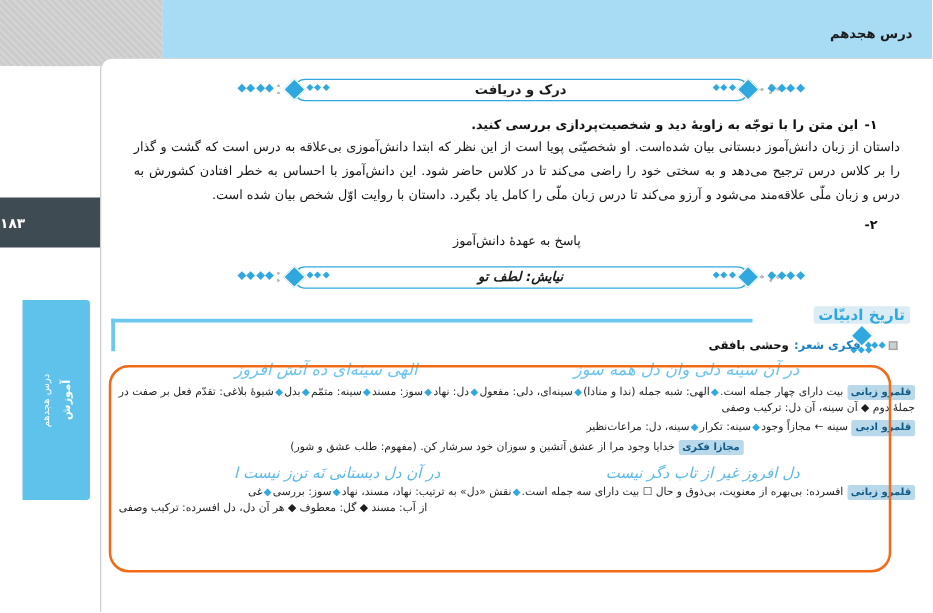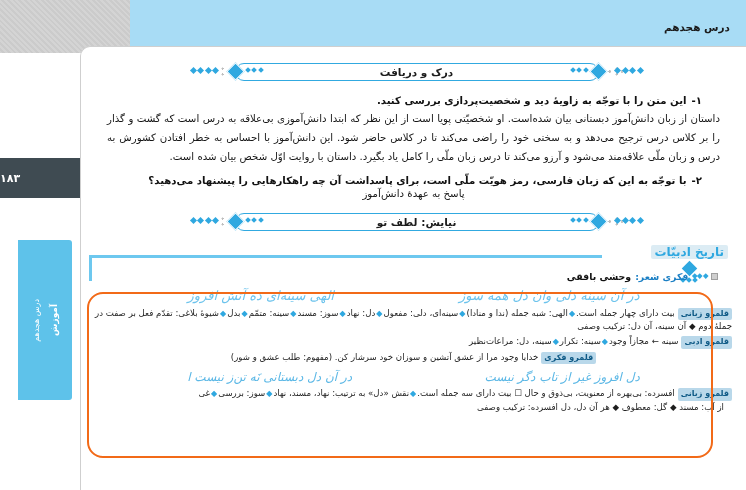--- a/index.html
+++ b/index.html
@@ -396,21 +396,21 @@
     padding: 0 3px;
     border-radius: 2px;
     margin-left: 3px;
     white-space: nowrap;
   }
   .dsep {
     color: #2fa8e0;
     font-size: 8px;
     padding: 0 1px;
   }
-  .ann .cont { display: block; text-align: right; padding-right: 8px; }
+  .ann .cont { display: block; text-align: left; padding-right: 8px; }
 
   .verse2 {
     display: flex;
     justify-content: space-around;
     align-items: center;
     font-family: "DejaVu Serif", "Liberation Serif", serif;
     font-size: 12px;
     color: #5cb8e6;
     font-style: italic;
     margin: 6px 26px 3px 26px;
@@ -477,26 +477,25 @@
 
     <div class="qwrap">
       <div class="qline">
         <span class="qnum">۱-</span>
         <span>این متن را با توجّه به زاویهٔ دید و شخصیت‌پردازی بررسی کنید.</span>
       </div>
       <div class="para">داستان از زبان دانش‌آموز دبستانی بیان شده‌است. او شخصیّتی پویا است از این نظر که ابتدا دانش‌آموزی بی‌علاقه به درس است که گشت و گذار را بر کلاس درس ترجیح می‌دهد و به سختی خود را راضی می‌کند تا در کلاس حاضر شود. این دانش‌آموز با احساس به خطر افتادن کشورش به درس و زبان ملّی علاقه‌مند می‌شود و آرزو می‌کند تا درس زبان ملّی را کامل یاد بگیرد. داستان با روایت اوّل شخص بیان شده است.</div>
 
       <div class="qline">
         <span class="qnum">۲-</span>
-        <span>با توجّه به این که زبان فارسی، رمز هویّت ملّی است، برای پاسداشت آن چه راهکارهایی را پیشنهاد می‌دهید؟</span>
       </div>
       <div class="answer">پاسخ به عهدهٔ دانش‌آموز</div>
     </div>
 
-    <div class="banner" style="margin-top:12px;">
+    <div class="banner" style="margin-top:12px;font-style:italic;">
       <div class="pill"></div>
       <div class="flour l"></div>
       <div class="flour r"></div>
       <div class="dots far-l">
           <span></span>
           <span></span>
           <span></span>
           <span></span>
         </div>
       <div class="dots far-r">
@@ -555,21 +554,21 @@
 
       <div class="ann">
         <span class="badge">قلمرو زبانی</span><span>بیت دارای چهار جمله است.</span><span class="dsep">◆</span><span>الهی: شبه جمله (ندا و منادا)</span><span class="dsep">◆</span><span>سینه‌ای، دلی: مفعول</span><span class="dsep">◆</span><span>دل: نهاد</span><span class="dsep">◆</span><span>سوز: مسند</span><span class="dsep">◆</span><span>سینه: متمّم</span><span class="dsep">◆</span><span>بدل</span><span class="dsep">◆</span><span>شیوهٔ بلاغی: تقدّم فعل بر صفت در جملهٔ دوم ◆ آن سینه، آن دل: ترکیب وصفی</span>
       </div>
 
       <div class="ann" style="text-align:right;">
         <span class="badge">قلمرو ادبی</span><span>سینه ← مجازاً وجود</span><span class="dsep">◆</span><span>سینه: تکرار</span><span class="dsep">◆</span><span>سینه، دل: مراعات‌نظیر</span>
       </div>
 
       <div class="ann" style="text-align:center;">
-        <span class="badge">قلمرو فکری</span><span>خدایا وجود مرا از عشق آتشین و سوزان خود سرشار کن. (مفهوم: طلب عشق و شور)</span>
+        <span class="badge">مجازا فکری</span><span>خدایا وجود مرا از عشق آتشین و سوزان خود سرشار کن. (مفهوم: طلب عشق و شور)</span>
       </div>
 
       <div class="verse2">
         <span class="hemistich">دل افروز غیر از تاب دگر نیست</span>
         <span class="hemistich">در آن دل دبستانی نَه تن‌ز نیست ا</span>
       </div>
 
       <div class="ann">
         <span class="badge">قلمرو زبانی</span><span>افسرده: بی‌بهره از معنویت، بی‌ذوق و حال ☐ بیت دارای سه جمله است.</span><span class="dsep">◆</span><span>نقش «دل» به ترتیب: نهاد، مسند، نهاد</span><span class="dsep">◆</span><span>سوز: بررسی</span><span class="dsep">◆</span><span>غی</span>
         <span class="cont">از آب: مسند ◆ گل: معطوف ◆ هر آن دل، دل افسرده: ترکیب وصفی</span>

